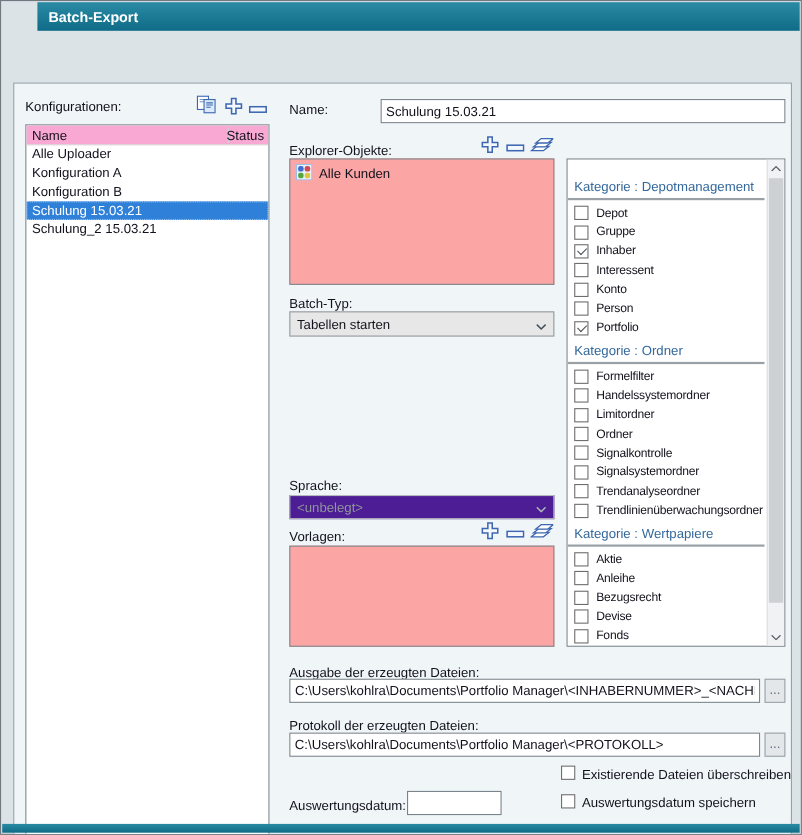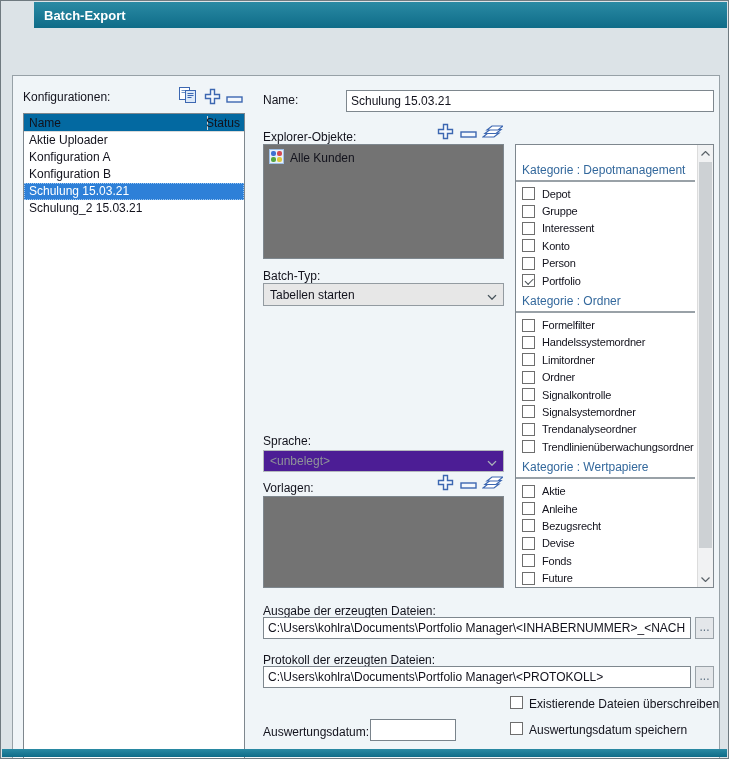--- a/index.html
+++ b/index.html
@@ -5,29 +5,29 @@
   *{box-sizing:border-box;margin:0;padding:0}
   html,body{width:729px;height:759px;background:#dce3e7;font-family:"Liberation Sans",sans-serif;font-size:12px;color:#12121c;}
   .win{position:relative;width:729px;height:759px;background:#dce3e7;border:1px solid #6f7a80;overflow:hidden;}
   .titlebar{position:absolute;left:1px;top:1px;right:1px;height:26px;background:linear-gradient(#2a8aa4,#0f6c88);color:#fff;font-weight:bold;font-size:13px;display:flex;align-items:center;padding-left:10px;margin-left:32px;}
   .bottombar{position:absolute;left:1px;right:1px;bottom:1px;height:8px;background:linear-gradient(#2a8aa4,#0f6c88);}
   .panel{position:absolute;left:11px;top:32px;width:708px;height:716px;background:#f0f5f8;border:1px solid #97a1a7;margin-top:42px;}
   .lbl{position:absolute;white-space:nowrap;}
   .icon{position:absolute;display:block;cursor:pointer;}
   
   .cfg-list{position:absolute;left:10px;top:37px;width:222px;height:648px;background:#fff;border:1px solid #7e878e;overflow:hidden;}
-  .cfg-header{position:relative;height:18px;line-height:18px;border-bottom:1px solid #d9d9d9;background:#0369a1;}
+  .cfg-header{position:relative;height:18px;line-height:18px;border-bottom:1px solid #d9d9d9;background:#f9a8d4;}
   .cfg-header .h-name{position:absolute;left:5px;top:0;}
   .cfg-header .h-divider{position:absolute;right:36px;top:2px;width:1px;height:14px;background:#d2d2d2;}
   .cfg-header .h-status{position:absolute;right:4px;top:0;}
   .cfg-row{height:17px;line-height:17px;padding-left:5px;white-space:nowrap;cursor:default;}
   .cfg-row.selected{background:#2e80d8;color:#fff;outline:1px dotted #9cc6f0;outline-offset:-1px;}
   
   .field{position:absolute;border:1px solid #7e878e;background:#fff;font-family:"Liberation Sans",sans-serif;font-size:12px;color:#12121c;padding:0 4px;}
-  .listbox{position:absolute;background:#737373;border:1px solid #7e878e;overflow:hidden;}
+  .listbox{position:absolute;background:#fca5a5;border:1px solid #7e878e;overflow:hidden;}
   .exp-item{display:flex;align-items:center;gap:6px;padding:4px 0 0 5px;}
   .dropdown{position:absolute;background:#e7e7e7;border:1px solid #939ba1;display:flex;align-items:center;padding-left:6px;cursor:pointer;}
   .dropdown .chev{position:absolute;right:6px;top:50%;transform:translateY(-42%);}
   .dropdown.disabled{background:#4c1d95;border-color:#b4b9bd;color:#8f9499;cursor:default;}
   
   .cat-box{position:absolute;left:502px;top:68px;width:199px;height:444px;background:#fff;border:1px solid #7e878e;overflow:hidden;}
   .cat-content{position:absolute;left:0;top:0;right:16px;bottom:0;overflow:hidden;padding-top:13px;}
   .cat-header{color:#33689c;padding:2px 0 3px 6px;border-bottom:2px solid #99a1a7;margin:3px 2px 3px 0;white-space:nowrap;}
   .cat-row{height:17.4px;display:flex;align-items:center;gap:7px;padding-left:6px;white-space:nowrap;}
   .cb{width:13px;height:13px;background:#fff;border:1px solid #6e6e6e;position:relative;flex:0 0 13px;cursor:pointer;}
@@ -82,21 +82,21 @@
 
     <div class="cfg-list">
       <div class="cfg-header">
         <span class="h-name">Name</span>
         <span class="h-divider"></span>
         <span class="h-status">Status</span>
       </div>
       <div class="cfg-rows">
 
       <div class="cfg-row">
-            <span class="cfg-name">Aktie Uploader</span>
+            <span class="cfg-name">Alle Uploader</span>
           </div>
           <div class="cfg-row">
             <span class="cfg-name">Konfiguration A</span>
           </div>
           <div class="cfg-row">
             <span class="cfg-name">Konfiguration B</span>
           </div>
           <div class="cfg-row selected">
             <span class="cfg-name">Schulung 15.03.21</span>
           </div>
@@ -157,20 +157,24 @@
     <div class="cat-box">
       <div class="cat-content">
           <div class="cat-header">Kategorie : Depotmanagement</div>
           <div class="cat-row">
             <span class="cb"></span>
             <span class="cb-label">Depot</span>
           </div>
           <div class="cat-row">
             <span class="cb"></span>
             <span class="cb-label">Gruppe</span>
+          </div>
+          <div class="cat-row">
+            <span class="cb checked"></span>
+            <span class="cb-label">Inhaber</span>
           </div>
           <div class="cat-row">
             <span class="cb"></span>
             <span class="cb-label">Interessent</span>
           </div>
           <div class="cat-row">
             <span class="cb"></span>
             <span class="cb-label">Konto</span>
           </div>
           <div class="cat-row">

